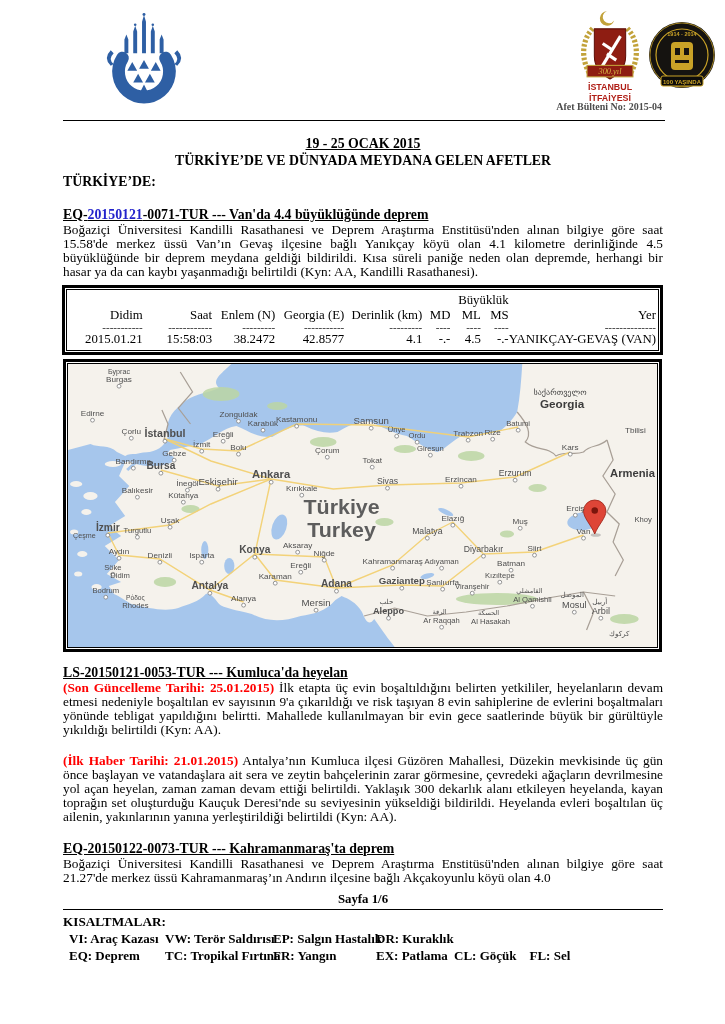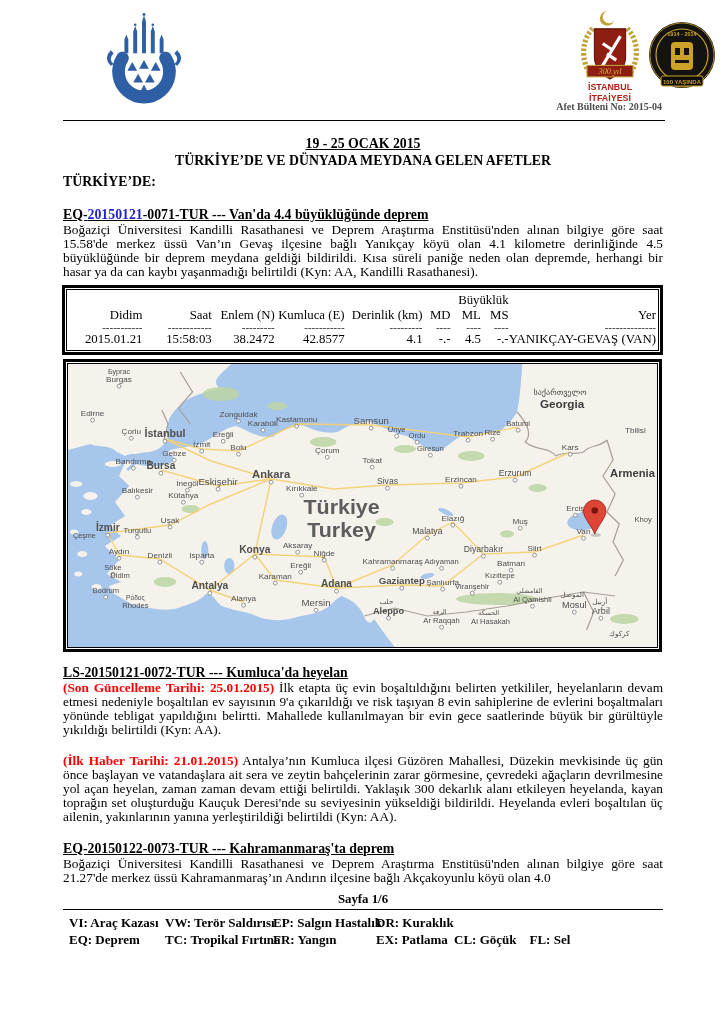--- a/index.html
+++ b/index.html
@@ -126,21 +126,21 @@
         <tbody>
             <tr>
               <td colspan="5"></td>
               <td colspan="3">Büyüklük</td>
               <td></td>
             </tr>
             <tr>
               <td>Didim</td>
               <td>Saat</td>
               <td>Enlem (N)</td>
-              <td>Kumluca (E)</td>
+              <td>Georgia (E)</td>
               <td>Derinlik (km)</td>
               <td>MD</td>
               <td>ML</td>
               <td>MS</td>
               <td>Yer</td>
             </tr>
             <tr class="dash">
               <td>-----------</td>
               <td>------------</td>
               <td>---------</td>
@@ -392,29 +392,30 @@
           <text x="494" y="233" text-anchor="middle" font-size="7" fill="#4f4f4f">الموصل</text>
           <circle cx="496" cy="248.2" r="1.9" fill="#fff" stroke="#8a8a8a" stroke-width="0.9"></circle>
           <text x="496" y="244" text-anchor="middle" font-size="9" fill="#4f4f4f">Mosul</text>
           <text x="521" y="240" text-anchor="middle" font-size="7" fill="#4f4f4f">أربيل</text>
           <circle cx="522" cy="254.2" r="1.9" fill="#fff" stroke="#8a8a8a" stroke-width="0.9"></circle>
           <text x="522" y="250" text-anchor="middle" font-size="9" fill="#4f4f4f">Arbil</text>
           <text x="540" y="272" text-anchor="middle" font-size="7" fill="#4f4f4f">كركوك</text>
         </svg>
     </div>
 
-    <div class="sec-h"><span>LS-20150121-0072-TUR --- Kumluca'da heyelan</span></div>
+    <div class="sec-h"><span>LS-20150121-0053-TUR --- Kumluca'da heyelan</span></div>
     <p class="body"><span class="red">(Son Güncelleme Tarihi: 25.01.2015)</span><span> İlk etapta üç evin boşaltıldığını belirten yetkililer, heyelanların devam etmesi nedeniyle boşaltılan ev sayısının 9'a çıkarıldığı ve risk taşıyan 8 evin sahiplerine de evlerini boşaltmaları yönünde tebligat yapıldığını belirtti. Mahallede kullanılmayan bir evin gece saatlerinde büyük bir gürültüyle yıkıldığı belirtildi (Kyn: AA).</span></p>
     <p class="body gap"><span class="red">(İlk Haber Tarihi: 21.01.2015)</span><span> Antalya’nın Kumluca ilçesi Güzören Mahallesi, Düzekin mevkisinde üç gün önce başlayan ve vatandaşlara ait sera ve zeytin bahçelerinin zarar görmesine, çevredeki ağaçların devrilmesine yol açan heyelan, zaman zaman devam ettiği belirtildi. Yaklaşık 300 dekarlık alanı etkileyen heyelanda, kayan toprağın set oluşturduğu Kauçuk Deresi'nde su seviyesinin yükseldiği bildirildi. Heyelanda evleri boşaltılan üç ailenin, yakınlarının yanına yerleştirildiği belirtildi (Kyn: AA).</span></p>
 
     <div class="sec-h"><span>EQ-20150122-0073-TUR --- Kahramanmaraş'ta deprem</span></div>
     <p class="body">Boğaziçi Üniversitesi Kandilli Rasathanesi ve Deprem Araştırma Enstitüsü'nden alınan bilgiye göre saat 21.27'de merkez üssü Kahramanmaraş’ın Andırın ilçesine bağlı Akçakoyunlu köyü olan 4.0</p>
 
     <div class="sayfa">Sayfa 1/6</div>
     <hr class="foot-rule">
+    <div class="abbr-title">KISALTMALAR:</div>
     <div id="abbr-rows">
         <div class="abbr-row">
           <span class="c0">VI: Araç Kazası</span>
           <span class="c1">VW: Terör Saldırısı</span>
           <span class="c2">EP: Salgın Hastalık</span>
           <span class="c3">DR: Kuraklık</span>
         </div>
         <div class="abbr-row">
           <span class="c0">EQ: Deprem</span>
           <span class="c1">TC: Tropikal Fırtına</span>

